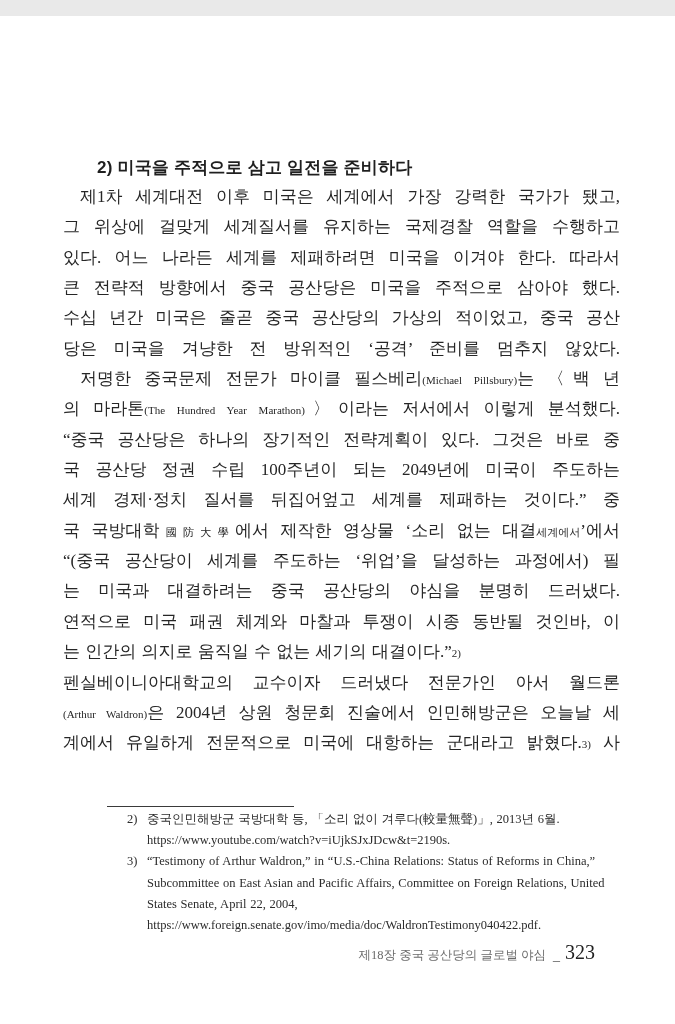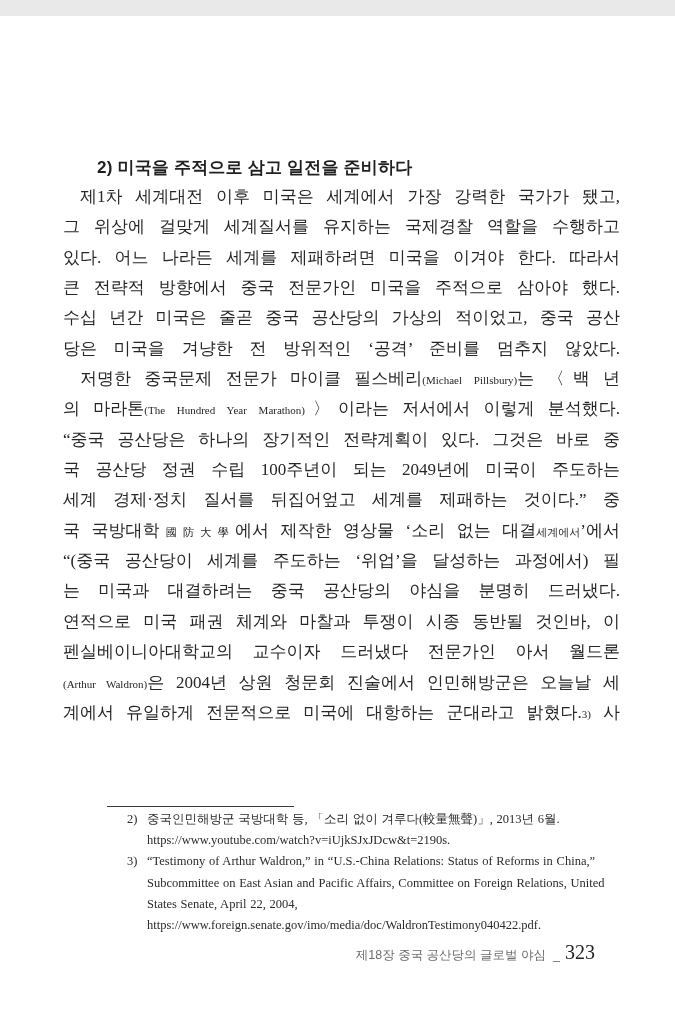--- a/index.html
+++ b/index.html
@@ -75,21 +75,21 @@
   .fn-line.ju { text-align: justify; text-align-last: justify; white-space: nowrap; }
   
   .footer {
     position: absolute;
     top: 926px;
     right: 80px;
     white-space: nowrap;
     line-height: 20px;
   }
   .f-chapter {
-    font-family: Liberation Sans, sans-serif;
+    font-family: Liberation Serif, serif;
     font-size: 12.5px;
     color: #6b6b6b;
   }
   .f-sep {
     font-family: "Liberation Sans", "DejaVu Sans", sans-serif;
     font-size: 12.5px;
     color: #6b6b6b;
     margin: 0 5px 0 7px;
   }
   .f-page {
@@ -102,32 +102,33 @@
 <body>
 
 <div class="page">
 
   <div class="heading">2) 미국을 주적으로 삼고 일전을 준비하다</div>
 
   <div class="body">
     <div class="line indent"><span>제1차 세계대전 이후 미국은 세계에서 가장 강력한 국가가 됐고,</span></div>
     <div class="line"><span>그 위상에 걸맞게 세계질서를 유지하는 국제경찰 역할을 수행하고</span></div>
     <div class="line"><span>있다. 어느 나라든 세계를 제패하려면 미국을 이겨야 한다. 따라서</span></div>
-    <div class="line"><span>큰 전략적 방향에서 중국 전문가인 미국을 주적으로 삼아야 했다.</span></div>
+    <div class="line"><span>큰 전략적 방향에서 중국 공산당은 미국을 주적으로 삼아야 했다.</span></div>
     <div class="line"><span>수십 년간 미국은 줄곧 중국 공산당의 가상의 적이었고, 중국 공산</span></div>
     <div class="line"><span>당은 미국을 겨냥한 전 방위적인 ‘공격’ 준비를 멈추지 않았다.</span></div>
     <div class="line indent"><span>저명한 중국문제 전문가 마이클 필스베리</span><span class="sm">(Michael Pillsbury)</span><span>는 〈백 년</span></div>
     <div class="line"><span>의 마라톤</span><span class="sm">(The Hundred Year Marathon)</span><span>〉이라는 저서에서 이렇게 분석했다.</span></div>
     <div class="line"><span>“중국 공산당은 하나의 장기적인 전략계획이 있다. 그것은 바로 중</span></div>
     <div class="line"><span>국 공산당 정권 수립 100주년이 되는 2049년에 미국이 주도하는</span></div>
     <div class="line"><span>세계 경제·정치 질서를 뒤집어엎고 세계를 제패하는 것이다.” 중</span></div>
     <div class="line"><span>국 국방대학</span><span class="sm">國防大學</span><span>에서 제작한 영상물 ‘소리 없는 대결</span><span class="sm">세계에서</span><span>’에서</span></div>
     <div class="line"><span>“(중국 공산당이 세계를 주도하는 ‘위업’을 달성하는 과정에서) 필</span></div>
     <div class="line"><span>는 미국과 대결하려는 중국 공산당의 야심을 분명히 드러냈다.</span></div>
     <div class="line"><span>연적으로 미국 패권 체계와 마찰과 투쟁이 시종 동반될 것인바, 이</span></div>
+    <div class="line noju"><span>는 인간의 의지로 움직일 수 없는 세기의 대결이다.”</span><span class="sm">2)</span></div>
     <div class="line"><span>펜실베이니아대학교의 교수이자 드러냈다 전문가인 아서 월드론</span></div>
     <div class="line"><span class="sm">(Arthur Waldron)</span><span>은 2004년 상원 청문회 진술에서 인민해방군은 오늘날 세</span></div>
     <div class="line"><span>계에서 유일하게 전문적으로 미국에 대항하는 군대라고 밝혔다.</span><span class="sm">3)</span><span> 사</span></div>
   </div>
 
   <div class="fn-rule"></div>
 
   <div class="footnotes">
     <div class="fn">
       <span class="fn-marker">2)</span>

